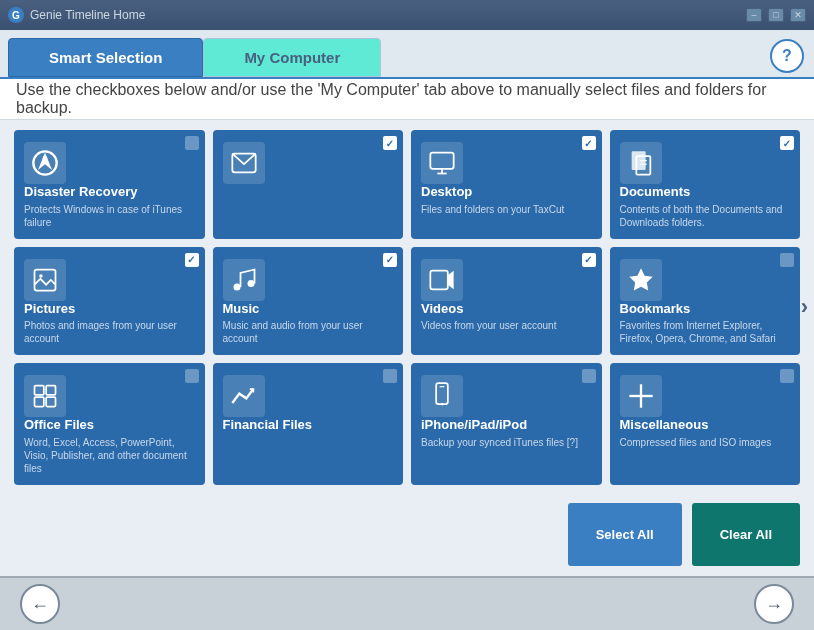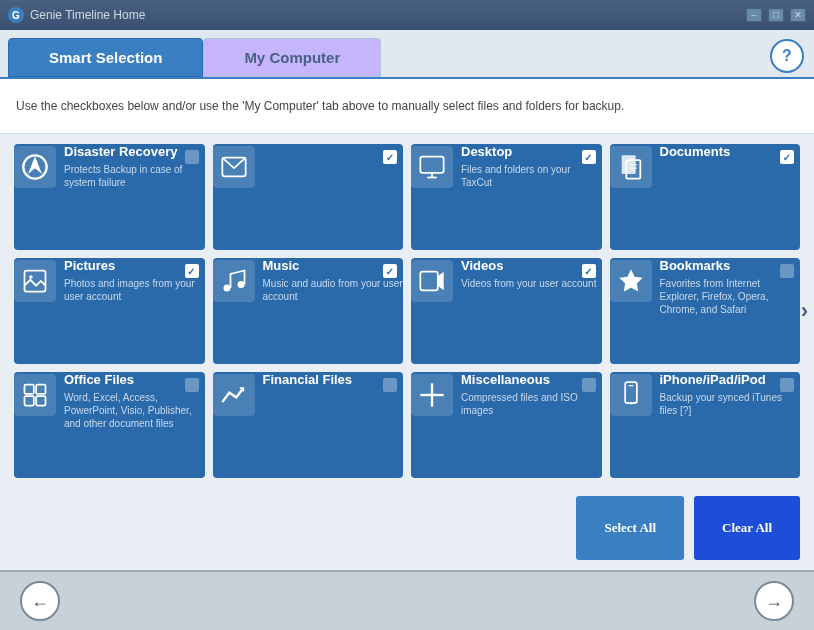--- a/index.html
+++ b/index.html
@@ -65,21 +65,21 @@
       cursor: pointer;
       border-radius: 4px 4px 0 0;
       border: 1px solid transparent;
     }
     .tab.active {
       background: #3a7fc1;
       color: white;
       border-color: #2a6aaa;
     }
     .tab.inactive {
-      background: #c4b5fd;
+      background: #5eead4;
       color: #4a6080;
       border-color: #b0c4d8;
     }
     .help-btn {
       margin-left: auto;
       margin-right: 10px;
       margin-bottom: 4px;
       width: 34px; height: 34px;
       border-radius: 50%;
       border: 2px solid #3a7fc1;
@@ -87,22 +87,22 @@
       display: flex; align-items: center; justify-content: center;
       color: #3a7fc1;
       font-size: 16px;
       font-weight: bold;
       cursor: pointer;
     }
 
     
     .instruction-bar {
       background: white;
-      padding: 20px 16px;
-      font-size: 12px;
+      padding: 2px 16px;
+      font-size: 16px;
       color: #444;
       border-bottom: 1px solid #d0d8e0;
     }
 
     
     .grid-area {
       flex: 1;
       background: #e8eef4;
       padding: 10px 14px;
       display: flex;
@@ -113,24 +113,25 @@
     .grid-row {
       display: flex;
       gap: 8px;
       flex: 1;
     }
 
     .grid-cell {
       flex: 1;
       background: #2a6aaa;
       border-radius: 4px;
+      padding: 10px;
       color: white;
       position: relative;
       display: flex;
-      flex-direction: row;
+      flex-direction: column;
       align-items: flex-start;
       cursor: pointer;
       min-height: 0;
     }
 
     .cell-icon {
       width: 42px; height: 42px;
       background: rgba(255,255,255,0.15);
       border-radius: 4px;
       display: flex; align-items: center; justify-content: center;
@@ -184,24 +185,23 @@
       gap: 10px;
     }
 
     .action-btn {
       padding: 24px 28px;
       border: none;
       border-radius: 3px;
       font-size: 13px;
       font-weight: 600;
       cursor: pointer;
-      font-family: Liberation Serif, serif;
     }
     .btn-select-all { background: #3a7fc1; color: white; }
-    .btn-clear-all { background: #1d4ed8; color: white; }
+    .btn-clear-all { background: #0f766e; color: white; }
 
     
     .nav-footer {
       background: #c8d0d8;
       border-top: 2px solid #a0aab4;
       height: 60px;
       display: flex;
       align-items: center;
       justify-content: space-between;
       padding: 0 20px;
@@ -269,21 +269,21 @@
           <div class="grid-cell">
             <div class="cell-icon">
               <svg viewBox="0 0 24 24" fill="white">
                 <circle cx="12" cy="12" r="10" fill="none" stroke="white" stroke-width="2"></circle>
                 <path d="M12 3 L6 18 L12 13 L18 18 Z" fill="white"></path>
                 <circle cx="12" cy="8" r="2" fill="white"></circle>
               </svg>
             </div>
             <div class="cell-content">
               <div class="cell-title">Disaster Recovery</div>
-              <div class="cell-desc">Protects Backup in case of system failure</div>
+              <div class="cell-desc">Protects Windows in case of iTunes failure</div>
             </div>
             <div class="cell-checkbox unchecked"></div>
           </div>
           <div class="grid-cell">
             <div class="cell-icon">
               <svg viewBox="0 0 24 24" fill="white">
                 <rect x="2" y="4" width="20" height="16" rx="2" fill="none" stroke="white" stroke-width="1.5"></rect>
                 <polyline points="2,4 12,13 22,4" fill="none" stroke="white" stroke-width="1.5"></polyline>
               </svg>
             </div>
@@ -307,20 +307,21 @@
             <div class="cell-icon">
               <svg viewBox="0 0 24 24" fill="white">
                 <rect x="4" y="2" width="12" height="16" rx="1" fill="white" opacity="0.8"></rect>
                 <rect x="8" y="6" width="12" height="16" rx="1" fill="none" stroke="white" stroke-width="1.5"></rect>
                 <line x1="11" y1="10" x2="17" y2="10" stroke="white" stroke-width="1"></line>
                 <line x1="11" y1="13" x2="17" y2="13" stroke="white" stroke-width="1"></line>
               </svg>
             </div>
             <div class="cell-content">
               <div class="cell-title">Documents</div>
+              <div class="cell-desc">Contents of both the Documents and Downloads folders.</div>
             </div>
             <div class="cell-checkbox checked"></div>
           </div>
         </div>
         <div class="grid-row">
           <div class="grid-cell">
             <div class="cell-icon">
               <svg viewBox="0 0 24 24" fill="white">
                 <rect x="3" y="3" width="18" height="18" rx="2" fill="none" stroke="white" stroke-width="1.5"></rect>
                 <circle cx="8.5" cy="8.5" r="1.5" fill="white"></circle>
@@ -397,44 +398,44 @@
               </svg>
             </div>
             <div class="cell-content">
               <div class="cell-title">Financial Files</div>
             </div>
             <div class="cell-checkbox unchecked"></div>
           </div>
           <div class="grid-cell">
             <div class="cell-icon">
               <svg viewBox="0 0 24 24" fill="white">
-                <line x1="12" y1="2" x2="12" y2="22" stroke="white" stroke-width="2"></line>
-                <line x1="2" y1="12" x2="22" y2="12" stroke="white" stroke-width="2"></line>
-              </svg>
-            </div>
-            <div class="cell-content">
-              <div class="cell-title">Miscellaneous</div>
-              <div class="cell-desc">Compressed files and ISO images</div>
-            </div>
-            <div class="cell-checkbox unchecked"></div>
-          </div>
-          <div class="grid-cell">
-            <div class="cell-icon">
-              <svg viewBox="0 0 24 24" fill="white">
                 <rect x="7" y="1" width="10" height="18" rx="2" fill="none" stroke="white" stroke-width="1.5"></rect>
                 <circle cx="12" cy="19" r="1" fill="white"></circle>
                 <line x1="10" y1="4" x2="14" y2="4" stroke="white" stroke-width="1"></line>
               </svg>
             </div>
             <div class="cell-content">
               <div class="cell-title">iPhone/iPad/iPod</div>
               <div class="cell-desc">Backup your synced iTunes files [?]</div>
             </div>
             <div class="cell-checkbox unchecked"></div>
           </div>
+          <div class="grid-cell">
+            <div class="cell-icon">
+              <svg viewBox="0 0 24 24" fill="white">
+                <line x1="12" y1="2" x2="12" y2="22" stroke="white" stroke-width="2"></line>
+                <line x1="2" y1="12" x2="22" y2="12" stroke="white" stroke-width="2"></line>
+              </svg>
+            </div>
+            <div class="cell-content">
+              <div class="cell-title">Miscellaneous</div>
+              <div class="cell-desc">Compressed files and ISO images</div>
+            </div>
+            <div class="cell-checkbox unchecked"></div>
+          </div>
         </div>
       </div>
     <div class="scroll-arrow-right">›</div>
   </div>
 
   <div class="action-row">
     <button class="action-btn btn-select-all">Select All</button>
     <button class="action-btn btn-clear-all">Clear All</button>
   </div>
 

